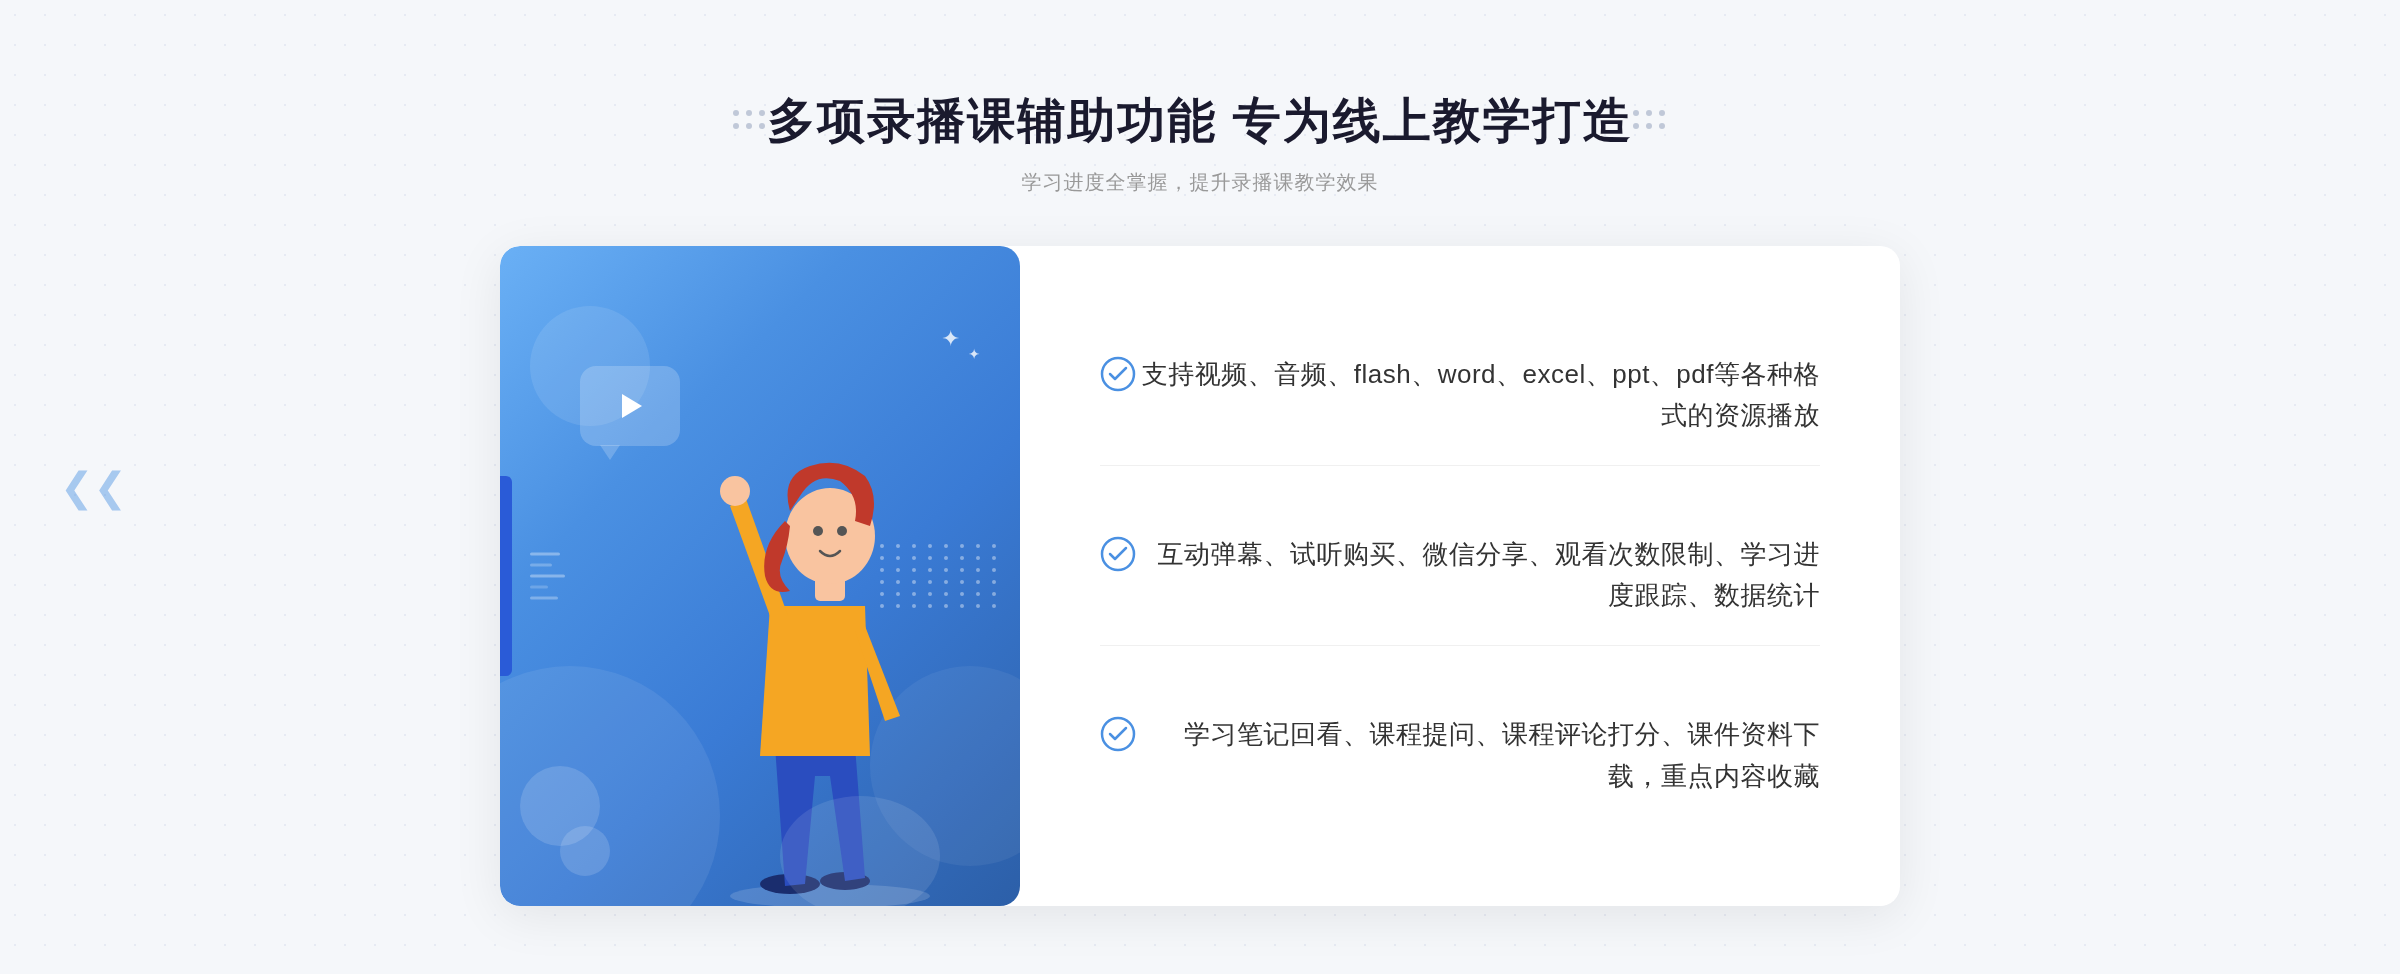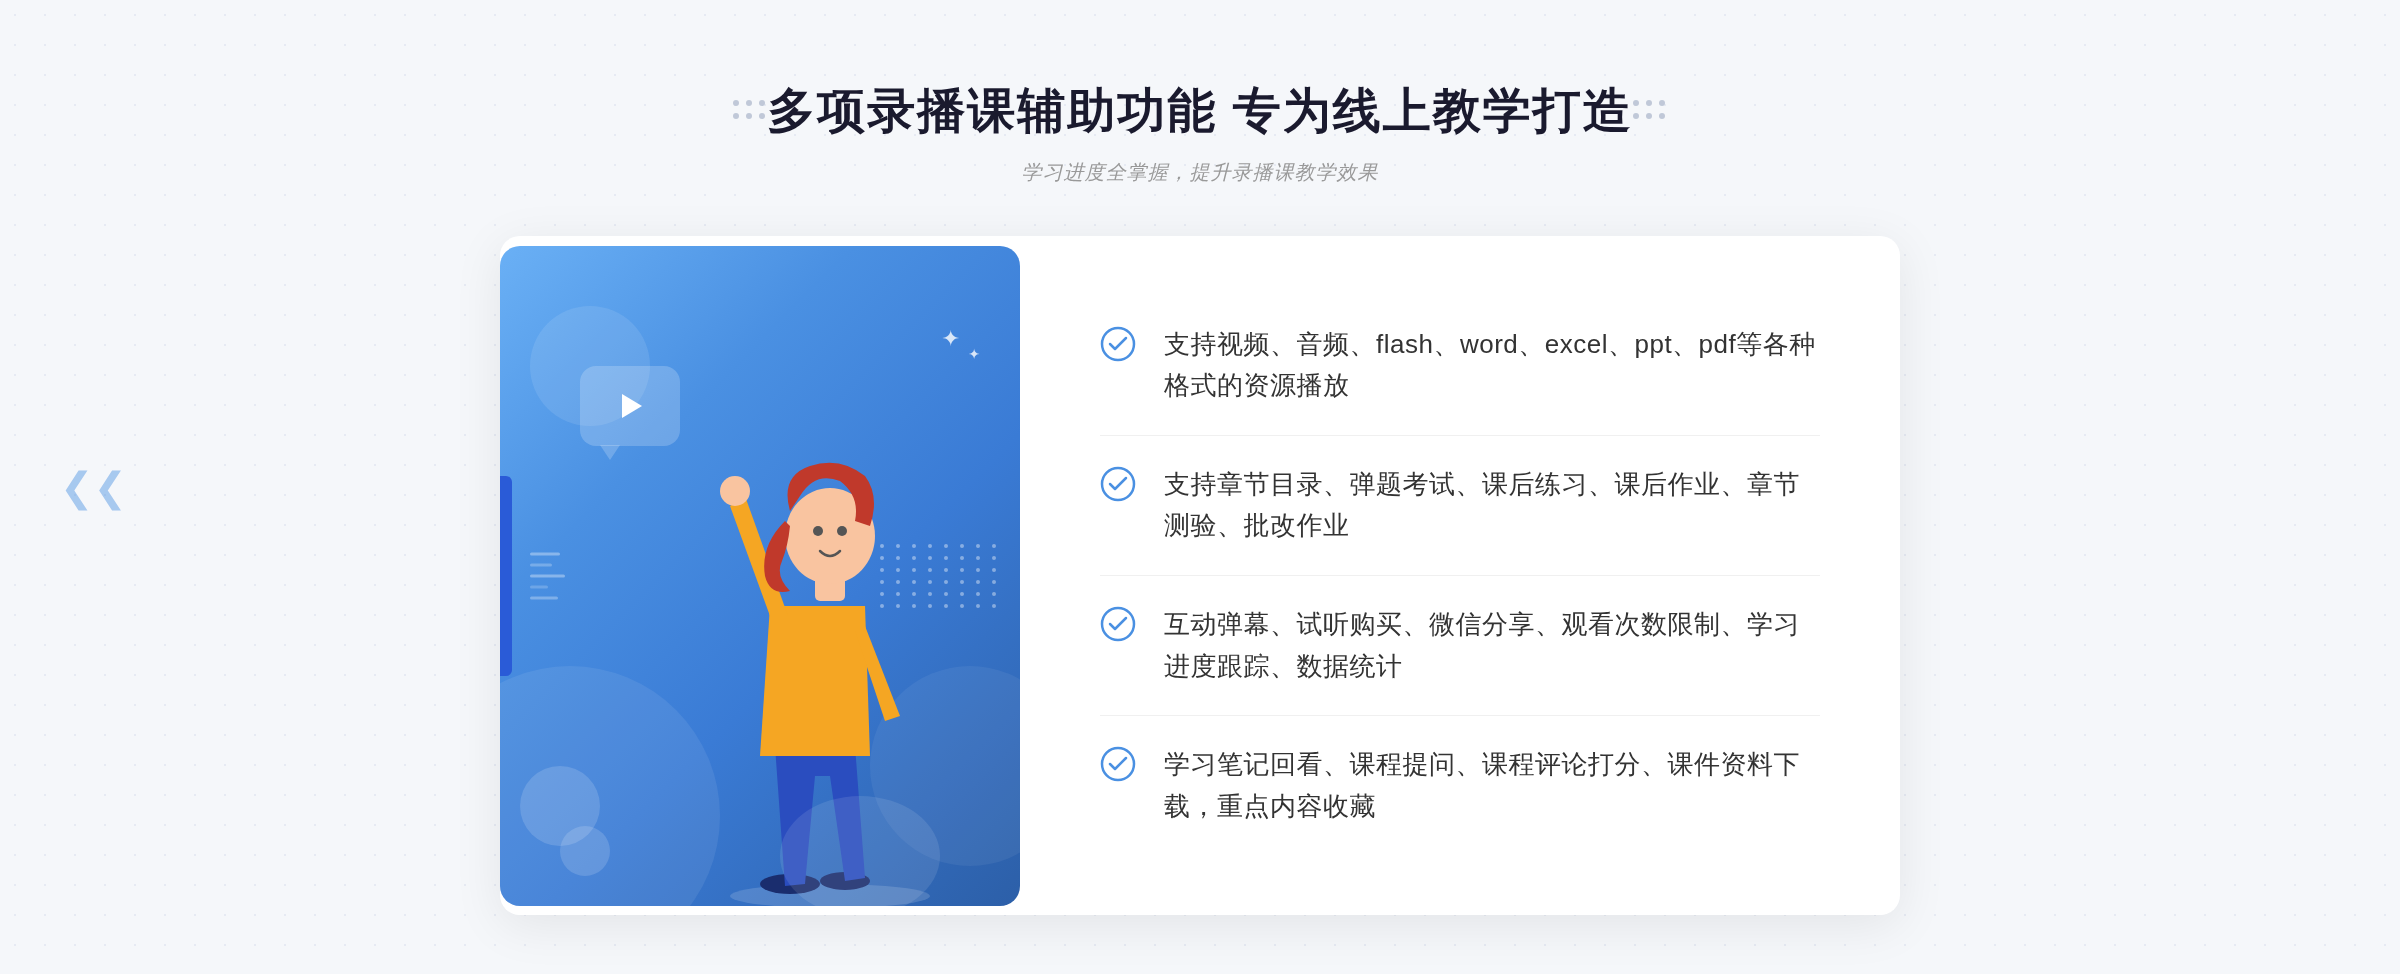--- a/index.html
+++ b/index.html
@@ -66,21 +66,20 @@
       font-size: 48px;
       font-weight: 700;
       color: #1a1a2e;
       letter-spacing: 2px;
     }
 
     .sub-title {
       font-size: 20px;
       color: #999;
       letter-spacing: 1px;
-      font-style: italic;
     }
 
     .content-section {
       display: flex;
       align-items: center;
       justify-content: center;
       gap: 0;
       width: 1400px;
       background: white;
       border-radius: 20px;
@@ -223,23 +222,23 @@
       padding: 60px 80px;
       display: flex;
       flex-direction: column;
       justify-content: space-around;
       min-height: 660px;
     }
 
     .feature-item {
       display: flex;
       align-items: flex-start;
-      gap: 28px;
       padding: 28px 0;
       border-bottom: 1px solid #f0f0f0;
+      text-align: right;
     }
 
     .feature-item:last-child {
       border-bottom: none;
     }
 
     .check-icon {
       width: 36px;
       height: 36px;
       flex-shrink: 0;
@@ -417,27 +416,20 @@
     <div class="features-panel">
 
       <div class="feature-item">
         <svg class="check-icon" viewBox="0 0 36 36" fill="none" xmlns="http://www.w3.org/2000/svg">
           <circle cx="18" cy="18" r="16" stroke="#4a90e2" stroke-width="2.5"></circle>
           <path d="M10 18 L15 23 L26 12" stroke="#4a90e2" stroke-width="2.5" stroke-linecap="round" stroke-linejoin="round"></path>
         </svg>
         <span class="feature-text">支持视频、音频、flash、word、excel、ppt、pdf等各种格式的资源播放</span>
       </div>
 
-      <div class="feature-item">
-        <svg class="check-icon" viewBox="0 0 36 36" fill="none" xmlns="http://www.w3.org/2000/svg">
-          <circle cx="18" cy="18" r="16" stroke="#4a90e2" stroke-width="2.5"></circle>
-          <path d="M10 18 L15 23 L26 12" stroke="#4a90e2" stroke-width="2.5" stroke-linecap="round" stroke-linejoin="round"></path>
-        </svg>
-        <span class="feature-text">支持章节目录、弹题考试、课后练习、课后作业、章节测验、批改作业</span>
-      </div>
 
       <div class="feature-item">
         <svg class="check-icon" viewBox="0 0 36 36" fill="none" xmlns="http://www.w3.org/2000/svg">
           <circle cx="18" cy="18" r="16" stroke="#4a90e2" stroke-width="2.5"></circle>
           <path d="M10 18 L15 23 L26 12" stroke="#4a90e2" stroke-width="2.5" stroke-linecap="round" stroke-linejoin="round"></path>
         </svg>
         <span class="feature-text">互动弹幕、试听购买、微信分享、观看次数限制、学习进度跟踪、数据统计</span>
       </div>
 
       <div class="feature-item">

